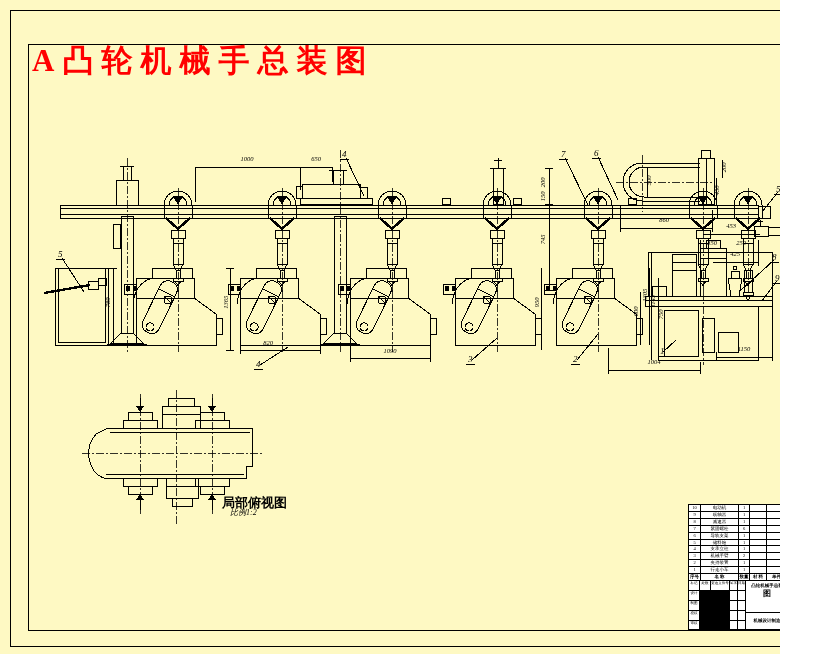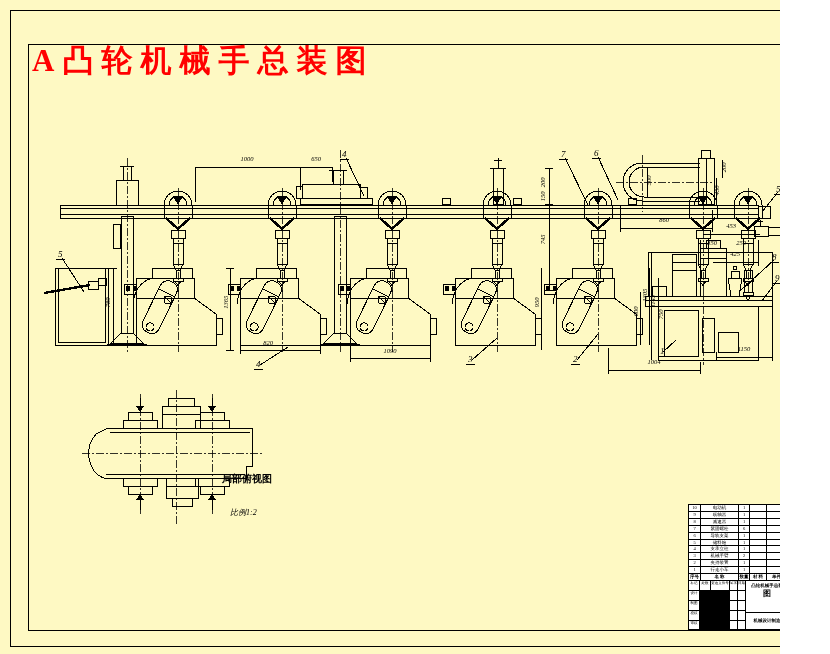--- a/index.html
+++ b/index.html
@@ -6,21 +6,21 @@
   #sheet{position:relative;width:780px;height:654px;background:#fef9c3;overflow:hidden;
          font-family:"Liberation Serif",serif;}
   #cad{position:absolute;left:0;top:0;}
   .sheet-title{position:absolute;left:32px;top:40px;font-size:31px;font-weight:bold;
     letter-spacing:8px;white-space:nowrap;font-family:"Liberation Serif",serif;}
   #labels{position:absolute;left:0;top:0;width:830px;height:654px;pointer-events:none;}
   #labels span{position:absolute;color:#000;line-height:1;white-space:nowrap;}
   .dim{font-size:6.5px;font-style:italic;width:24px;text-align:center;}
   .dim.rot{transform:rotate(-90deg);}
   .balloon{font-size:9px;font-style:italic;border-bottom:1px solid #000;padding:0 2px;}
-  .note1{position:absolute;left:222px;top:472px;font-size:10px;font-weight:bold;}
+  .note1{position:absolute;left:222px;top:494px;font-size:13px;font-weight:bold;}
   .note2{position:absolute;left:230px;top:507px;font-size:8px;font-style:italic;}
   
   #tblock{position:absolute;left:688px;top:504px;width:124px;height:126px;
     border:1px solid #000;box-sizing:border-box;background:#fff;}
   #tblock .tc{border-right:1px solid #000;border-bottom:1px solid #000;
     overflow:hidden;text-align:center;line-height:1.2;color:#000;}
   #bom{position:absolute;left:0;top:0;width:122px;height:76px;display:grid;
     grid-template-columns:12px 38px 11px 17px 20px 1fr;grid-template-rows:repeat(11,1fr);
     font-size:4.5px;}
   #bom .hdr{font-weight:bold;}

